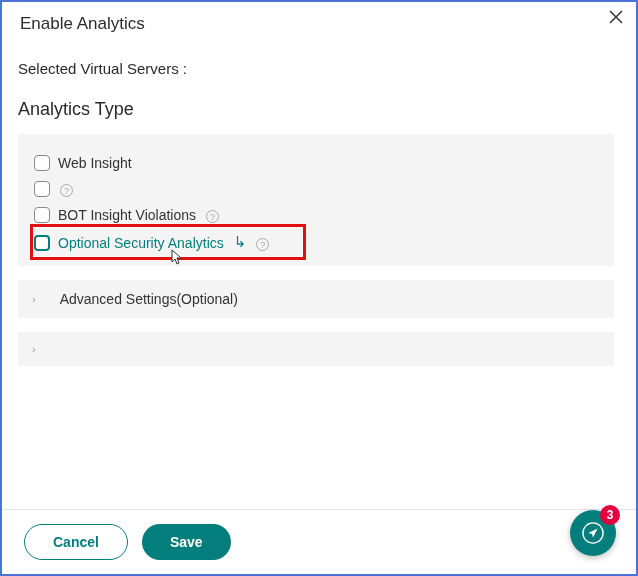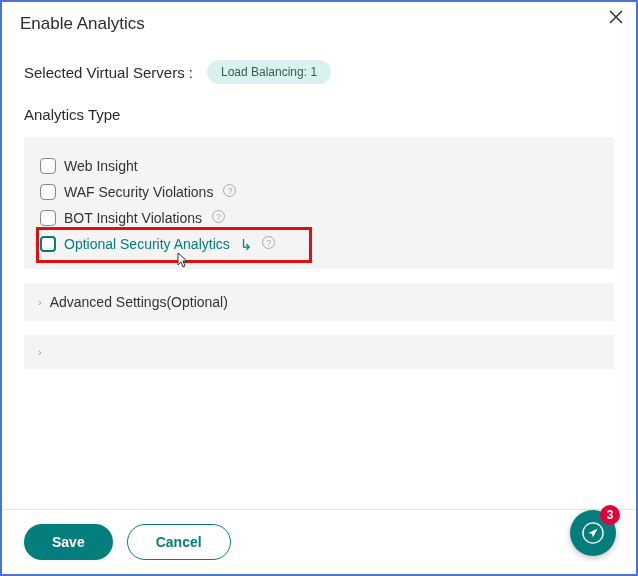--- a/index.html
+++ b/index.html
@@ -27,54 +27,54 @@
     .close-btn {
       position: absolute;
       top: 6px;
       right: 12px;
       font-size: 20px;
       color: #333;
       cursor: pointer;
       line-height: 1;
     }
     .content {
-      padding: 10px 22px 0 22px;
+      padding: 10px 22px 0 16px;
     }
     .selected-row {
       display: flex;
       align-items: center;
       gap: 14px;
       margin-bottom: 22px;
       margin-top: 6px;
     }
     .selected-label {
       font-size: 15px;
       color: #2a2a2a;
     }
     .badge {
       background: #daf2ef;
       color: #3f5856;
       font-size: 12px;
       padding: 5px 14px;
       border-radius: 14px;
     }
     .section-heading {
-      font-size: 15px;
+      font-size: 18px;
       color: #2a2a2a;
       margin-bottom: 14px;
     }
     .gray-box {
       background: #f4f4f4;
       padding: 16px 10px 10px 16px;
       margin-bottom: 14px;
       position: relative;
     }
     .checkbox-row {
       display: flex;
-      align-items: flex-start;
+      align-items: flex-end;
       gap: 8px;
       padding: 5px 0;
       position: relative;
     }
     .checkbox {
       width: 16px;
       height: 16px;
       border: 1.5px solid #888;
       border-radius: 4px;
       background: #fff;
@@ -133,20 +133,21 @@
       gap: 8px;
       cursor: pointer;
     }
     .chevron {
       color: #999;
       font-size: 11px;
     }
     .expander-label {
       font-size: 14px;
       color: #333;
+      margin-left: 16px;
     }
     .footer-divider {
       position: absolute;
       bottom: 64px;
       left: 0;
       right: 0;
       height: 1px;
       background: #e6e6e6;
     }
     .footer {
@@ -211,33 +212,31 @@
   <div class="close-btn">
     <svg width="16" height="16" viewBox="0 0 16 16">
         <path d="M2 2 L14 14 M14 2 L2 14" stroke="#333" stroke-width="1.5" fill="none"></path>
       </svg>
   </div>
 </div>
 
 <div class="content">
   <div class="selected-row">
     <div class="selected-label">Selected Virtual Servers :</div>
-    <div class="badge">Load Balancing: 1</div>
   </div>
 
   <div class="section-heading">Analytics Type</div>
 
   <div class="gray-box">
     <div class="checkbox-row">
       <div class="checkbox"></div>
       <div class="checkbox-label">Web Insight</div>
     </div>
     <div class="checkbox-row">
       <div class="checkbox"></div>
-      <div class="checkbox-label">WAF Security Violations</div>
       <div class="help-icon">?</div>
     </div>
     <div class="checkbox-row">
       <div class="checkbox"></div>
       <div class="checkbox-label">BOT Insight Violations</div>
       <div class="help-icon">?</div>
     </div>
     <div class="checkbox-row">
       <div class="checkbox teal"></div>
       <div class="checkbox-label teal">Optional Security Analytics</div>
@@ -258,22 +257,22 @@
   </div>
 
   <div class="expander">
     <span class="chevron">›</span>
   </div>
 </div>
 
 <div class="footer-divider"></div>
 
 <div class="footer">
+  <button class="btn btn-secondary">Cancel</button>
   <button class="btn btn-primary">Save</button>
-  <button class="btn btn-secondary">Cancel</button>
 </div>
 
 <div class="fab">
   <svg width="22" height="22" viewBox="0 0 24 24">
       <circle cx="12" cy="12" r="11" fill="none" stroke="#fff" stroke-width="1.5"></circle>
       <path d="M7 12 L17 7 L12 17 L11 13 Z" fill="#fff"></path>
     </svg>
   <div class="fab-badge">3</div>
 </div>
 

